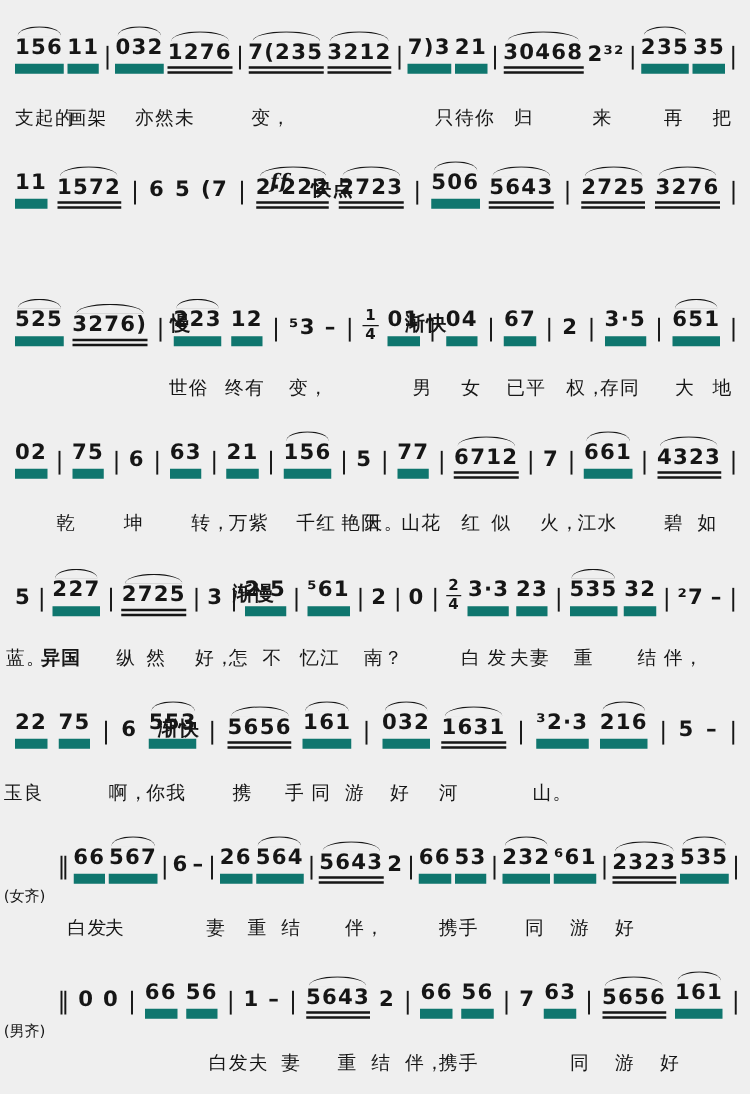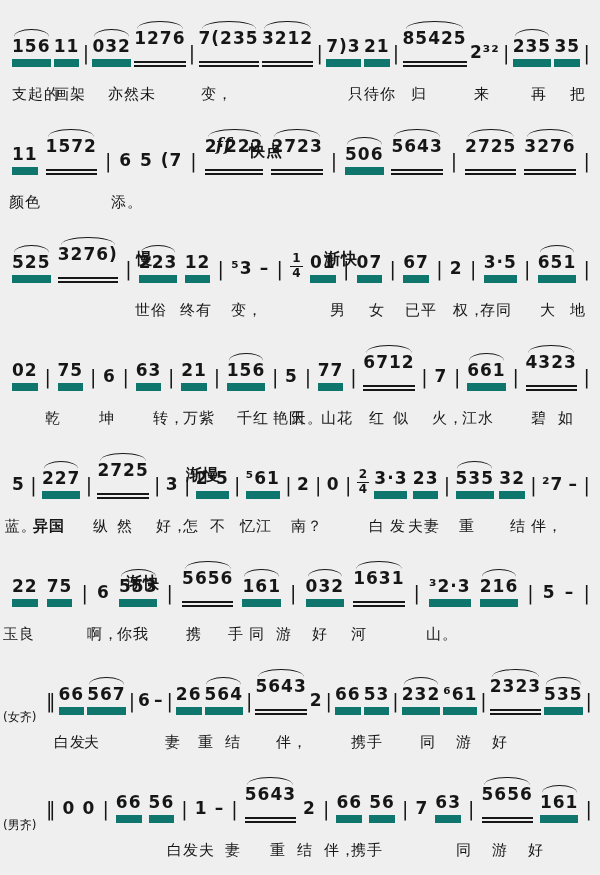--- a/index.html
+++ b/index.html
@@ -6,21 +6,21 @@
   body{width:600px;height:875px;background:#efefef;overflow:hidden;
        font-family:"DejaVu Sans",sans-serif;color:#161616}
   #score{padding-top:6px;position:relative}
   .system{position:relative;height:84px}
   .notes{display:flex;justify-content:space-between;align-items:flex-end;
          margin:24px 10px 0 12px}
   .labeled .notes{margin-left:46px;margin-right:8px}
   .tok{font-weight:bold;font-size:17px;letter-spacing:1px;line-height:1;
        position:relative;padding-bottom:6px;white-space:nowrap}
   .beam1{padding-bottom:4px;border-bottom:8px solid #0f766e}
-  .beam2{padding-bottom:14px;border-bottom:6px double #161616}
+  .beam2{padding-bottom:2px;border-bottom:6px double #161616}
   .slur::before{content:"";position:absolute;left:5%;right:5%;top:-9px;height:7px;
        border-top:1.6px solid #161616;border-radius:50% 50% 0 0/100% 100% 0 0}
   .barline{font-weight:normal;font-size:19px;letter-spacing:0;padding-bottom:4px}
   .dash{font-weight:bold}
   .frac{display:inline-flex;flex-direction:column;align-items:center;
        font-weight:bold;font-size:12px;line-height:1.15;padding-bottom:2px}
   .frac .num{border-bottom:1.5px solid #161616;padding:0 2px}
   .lyrics{position:absolute;left:0;right:0;top:55px;height:20px}
   .lyrics span{position:absolute;font-size:15px;white-space:nowrap;letter-spacing:1px}
   .marking{position:absolute;top:3px;font-size:16px;font-weight:bold;letter-spacing:1px}
@@ -38,21 +38,21 @@
         <span class="tok barline">|</span>
         <span class="tok beam1 slur">032</span>
         <span class="tok beam2 slur">1276</span>
         <span class="tok barline">|</span>
         <span class="tok beam2 slur">7(235</span>
         <span class="tok beam2 slur">3212</span>
         <span class="tok barline">|</span>
         <span class="tok beam1">7)3</span>
         <span class="tok beam1">21</span>
         <span class="tok barline">|</span>
-        <span class="tok beam2 slur">85425</span>
+        <span class="tok beam2 slur">30468</span>
         <span class="tok">2³²</span>
         <span class="tok barline">|</span>
         <span class="tok beam1 slur">235</span>
         <span class="tok beam1">35</span>
         <span class="tok barline">|</span>
       </div>
       <div class="lyrics">
         <span style="left: 2%; text-align: center;">支起的</span>
         <span style="left: 9%;">画架</span>
         <span style="left: 18%;">亦然未</span>
@@ -78,45 +78,41 @@
         <span class="tok beam2 slur">2·222</span>
         <span class="tok beam2 slur">2723</span>
         <span class="tok barline">|</span>
         <span class="tok beam1 slur">506</span>
         <span class="tok beam2 slur">5643</span>
         <span class="tok barline">|</span>
         <span class="tok beam2 slur">2725</span>
         <span class="tok beam2 slur">3276</span>
         <span class="tok barline">|</span>
       </div>
-      <div class="lyrics">
-        <span style="left: 1.5%;">颜色</span>
-        <span style="left: 18.5%;">添。</span>
-      </div>
     </div>
     <div class="system">
       <span class="marking" style="left: 22.7%;">慢</span>
       <span class="marking" style="left: 54%;">渐快</span>
       <div class="notes">
         <span class="tok beam1 slur">525</span>
         <span class="tok beam2 slur">3276)</span>
         <span class="tok barline">|</span>
         <span class="tok beam1 slur">223</span>
         <span class="tok beam1">12</span>
         <span class="tok barline">|</span>
         <span class="tok">⁵3</span>
         <span class="tok dash">–</span>
         <span class="tok barline">|</span>
         <span class="frac">
           <span class="num">1</span>
           <span class="den">4</span>
         </span>
         <span class="tok beam1">01</span>
         <span class="tok barline">|</span>
-        <span class="tok beam1">07</span>
+        <span class="tok beam1">04</span>
         <span class="tok barline">|</span>
         <span class="tok beam1">67</span>
         <span class="tok barline">|</span>
         <span class="tok">2</span>
         <span class="tok barline">|</span>
         <span class="tok beam1">3·5</span>
         <span class="tok barline">|</span>
         <span class="tok beam1 slur">651</span>
         <span class="tok barline">|</span>
       </div>

